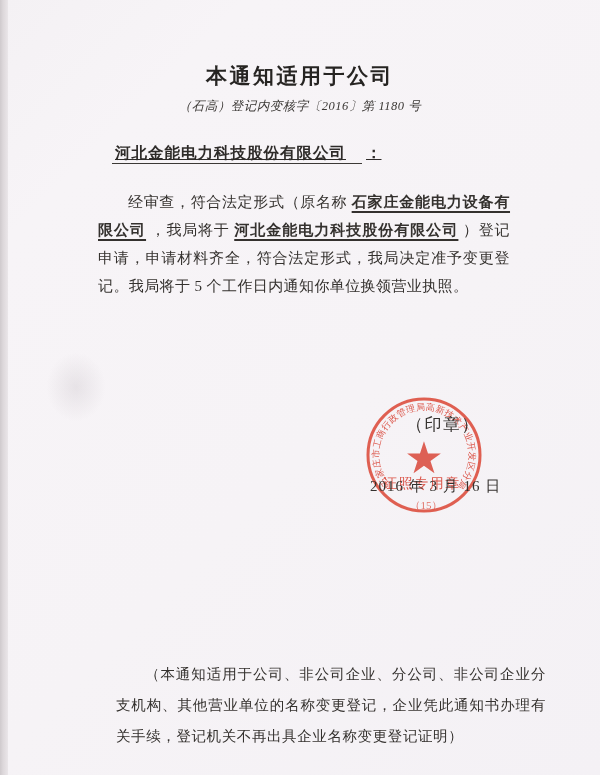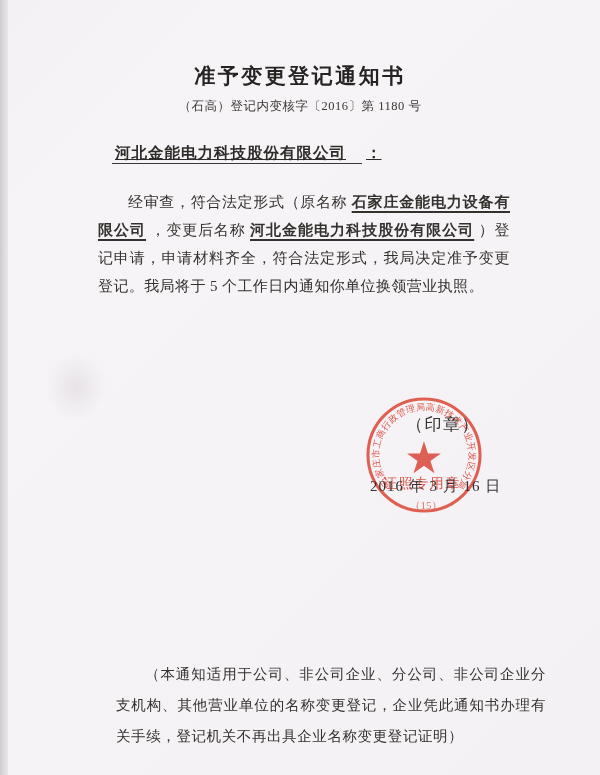--- a/index.html
+++ b/index.html
@@ -23,21 +23,21 @@
     position:absolute;left:46px;top:352px;width:60px;height:70px;
     background:radial-gradient(ellipse at center,rgba(160,150,158,0.18) 0%,rgba(160,150,158,0) 70%);
   }
   .title{
     position:absolute;left:0;top:62px;width:600px;
     text-align:center;font-size:21px;font-weight:bold;
     letter-spacing:2.5px;color:#262422;
   }
   .subtitle{
     position:absolute;left:0;top:98px;width:600px;
-    text-align:center;font-size:12.5px;color:#3a3734;letter-spacing:0.5px;
+    text-align:center;font-size:12.5px;color:#3a3734;letter-spacing:0.5px;font-style:italic;
   }
   .addressee{
     position:absolute;left:112px;top:143px;
     font-size:15.5px;font-weight:bold;color:#2e2b29;text-decoration:underline;
   }
   .addressee .uline{
     border-bottom:1.6px solid #3c3936;
     padding:0 16px 2px 3px;letter-spacing:1px;
   }
   .addressee .colon{font-weight:bold;padding-left:4px;}
@@ -69,29 +69,29 @@
     text-indent:2em;color:#34312e;letter-spacing:0.6px;margin-left:32px;
   }
 </style>
 </head>
 <body>
 
 <div class="page">
   <div class="scan-edge-left"></div>
   <div class="smudge"></div>
 
-  <div class="title">准予变更登记通知书</div>
+  <div class="title">本通知适用于公司</div>
   <div class="subtitle">（石高）登记内变核字〔2016〕第 1180 号</div>
 
   <div class="addressee">
     <span class="uline">河北金能电力科技股份有限公司</span><span class="colon">：</span>
   </div>
 
   <div class="body-par">
-    <span>经审查，符合法定形式（原名称 </span><span class="uname">石家庄金能电力设备有限公司</span><span> ，变更后名称 </span><span class="uname">河北金能电力科技股份有限公司</span><span> ）登记申请，申请材料齐全，符合法定形式，我局决定准予变更登记。我局将于 5 个工作日内通知你单位换领营业执照。</span>
+    <span>经审查，符合法定形式（原名称 </span><span class="uname">石家庄金能电力设备有限公司</span><span> ，我局将于 </span><span class="uname">河北金能电力科技股份有限公司</span><span> ）登记申请，申请材料齐全，符合法定形式，我局决定准予变更登记。我局将于 5 个工作日内通知你单位换领营业执照。</span>
   </div>
 
   <div class="seal">
     <svg width="134" height="126" viewBox="0 0 134 126">
       <circle cx="68" cy="61" r="56" fill="none" stroke="#dc4a3a" stroke-width="3" opacity="0.88"></circle>
       <path id="ringPath" d="M 33.5 89.9 A 45 45 0 1 1 102.5 89.9" fill="none"></path>
       <text font-size="9" fill="#d9473a" letter-spacing="0.4" opacity="0.92">
         <textPath href="#ringPath" startOffset="0">石家庄市工商行政管理局高新技术产业开发区分局</textPath>
       </text>
       <text x="68" y="79" text-anchor="middle" font-size="44" fill="#d9473a" opacity="0.85" font-family="DejaVu Sans, sans-serif">★</text>

